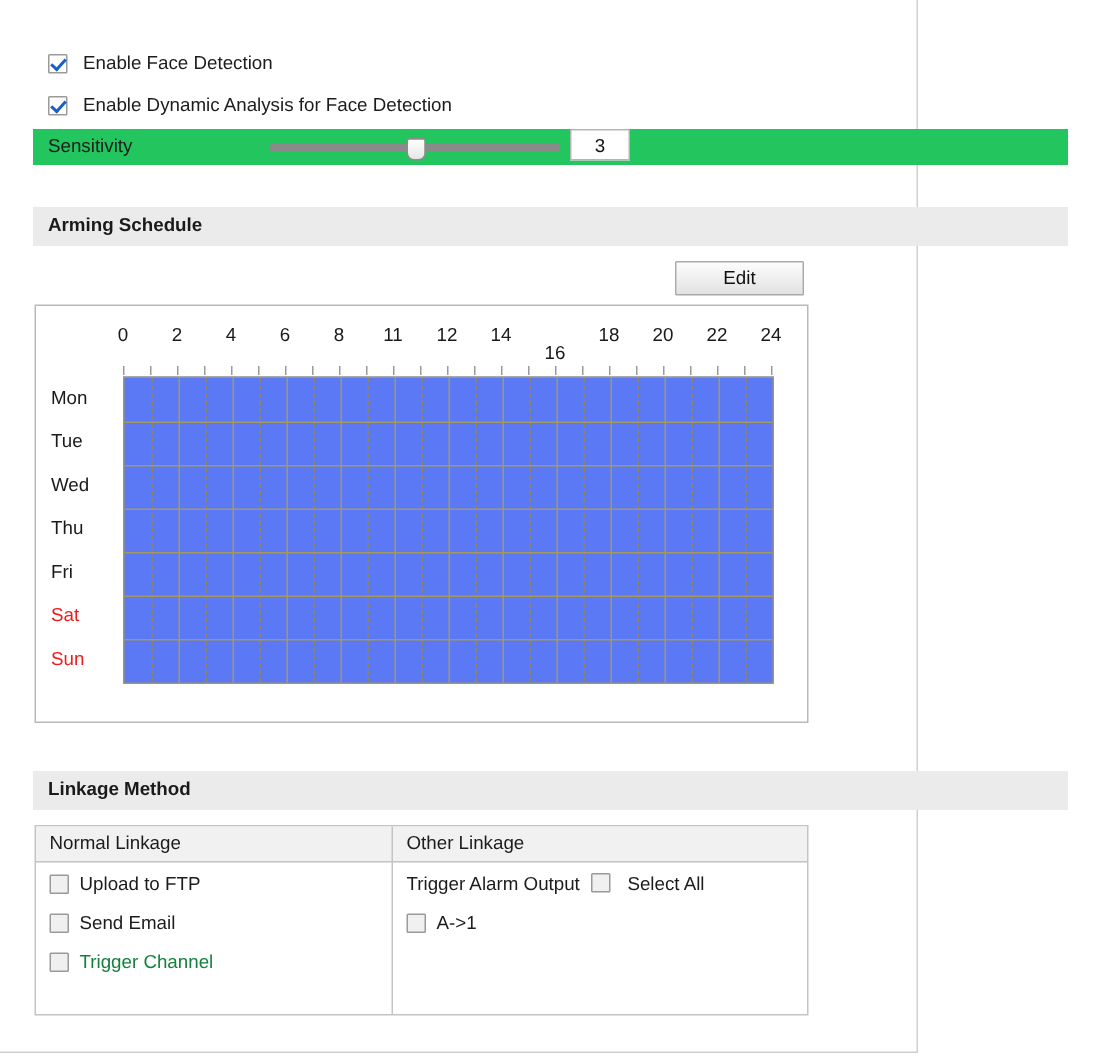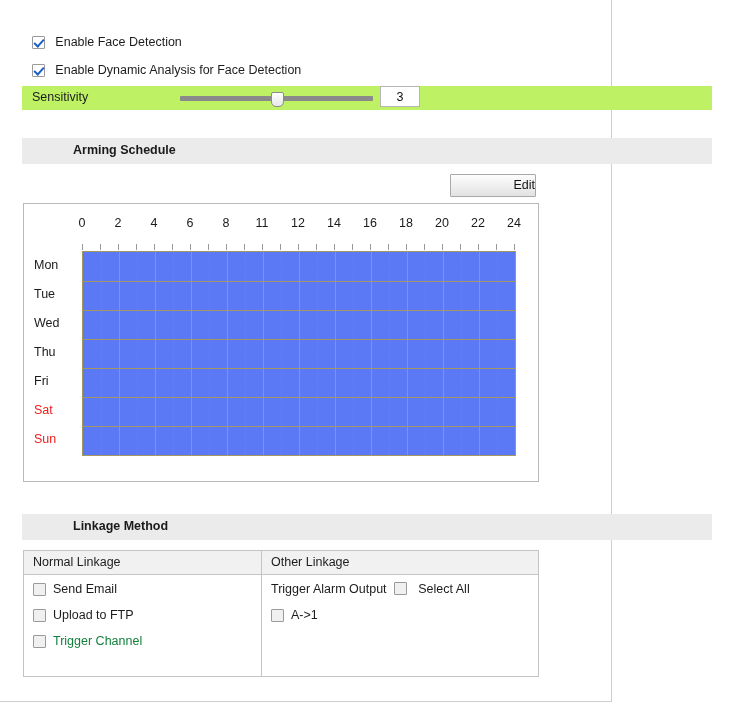--- a/index.html
+++ b/index.html
@@ -39,21 +39,21 @@
     border-width:0 2px 2px 0;
     transform:rotate(42deg);
   }
 
   .optrow{position:absolute;white-space:nowrap;}
   .optrow .lbl{margin-left:7px;font-size:12.5px;color:#1c1c1c;vertical-align:1px;}
 
   
   .sens-row{
     position:absolute;left:22px;top:86px;width:690px;height:24px;
-    background:#bef264;
+    background:#22c55e;
   }
   .sens-label{
     position:absolute;left:10px;top:4px;font-size:12.5px;color:#1c1c1c;
   }
   .slider{
     position:absolute;left:158px;top:10px;width:193px;height:5px;
   }
   .slider .track{
     position:absolute;left:0;top:0;width:100%;height:5px;
     background:#8a8a8a;border-radius:1px;
@@ -72,32 +72,32 @@
     box-sizing:border-box;
   }
 
   
   .sect{
     position:absolute;left:22px;width:690px;height:26px;
     background:#ebebeb;
   }
   .sect .txt{
     position:absolute;left:10px;top:5px;
-    font-size:12.5px;font-weight:bold;color:#1a1a1a;margin-left:41px;
+    font-size:12.5px;font-weight:bold;color:#1a1a1a;
   }
 
   
   .btn{
     position:absolute;
     width:86px;height:23px;
     border:1px solid #a9a9a9;
     background:linear-gradient(#fdfdfd,#e2e2e2);
     font-family:"Liberation Sans", sans-serif;
     font-size:12.5px;color:#111;
-    text-align:right;line-height:21px;
+    text-align:center;line-height:21px;
     box-sizing:border-box;
     border-radius:1px;
     cursor:pointer;
   }
 
   
   .sched-panel{
     position:absolute;left:23px;top:203px;width:516px;height:279px;
     border:1px solid #b9b9b9;
     box-sizing:border-box;background:#ffffff;
@@ -179,21 +179,21 @@
   <div class="sched-panel">
     <div class="hour-labels" id="hour-labels">
         <span style="left: 58px;">0</span>
         <span style="left: 94px;">2</span>
         <span style="left: 130px;">4</span>
         <span style="left: 166px;">6</span>
         <span style="left: 202px;">8</span>
         <span style="left: 238px;">11</span>
         <span style="left: 274px;">12</span>
         <span style="left: 310px;">14</span>
-        <span style="left: 346px;">16</span>
+        <span style="left: 346px; margin-top: 12px;">16</span>
         <span style="left: 382px;">18</span>
         <span style="left: 418px;">20</span>
         <span style="left: 454px;">22</span>
         <span style="left: 490px;">24</span>
       </div>
     <div class="ticks" id="hour-ticks" style="left:0;top:40px;">
         <i style="left: 58px;"></i>
         <i style="left: 76px;"></i>
         <i style="left: 94px;"></i>
         <i style="left: 112px;"></i>
@@ -266,22 +266,22 @@
   </div>
 
   <div class="link-table">
     <div class="link-head">
       <span class="h1">Normal Linkage</span>
       <span class="h2">Other Linkage</span>
     </div>
     <div class="vdivider"></div>
 
     <div class="link-col" id="normal-linkage-col" style="left:9px;top:31px;">
+        <div style="position: relative; height: 26px; white-space: nowrap;"><span class="cb"></span><span style="margin-left: 7px; font-size: 12.5px; color: rgb(28, 28, 28); vertical-align: 1px;">Upload to FTP</span></div>
         <div style="position: relative; height: 26px; white-space: nowrap;"><span class="cb"></span><span style="margin-left: 7px; font-size: 12.5px; color: rgb(28, 28, 28); vertical-align: 1px;">Send Email</span></div>
-        <div style="position: relative; height: 26px; white-space: nowrap;"><span class="cb"></span><span style="margin-left: 7px; font-size: 12.5px; color: rgb(28, 28, 28); vertical-align: 1px;">Upload to FTP</span></div>
         <div style="position: relative; height: 26px; white-space: nowrap;"><span class="cb"></span><span style="margin-left: 7px; font-size: 12.5px; color: #15803d; vertical-align: 1px;">Trigger Channel</span></div>
       </div>
 
     <div class="link-col" style="left:247px;top:31px;">
       <div style="position:relative;height:26px;white-space:nowrap;">
         <span style="font-size:12.5px;color:#1c1c1c;">Trigger Alarm Output</span>
         <span class="cb" style="margin-left:4px;"></span>
         <span style="font-size:12.5px;color:#1c1c1c;margin-left:8px;">Select All</span>
       </div>
       <div id="alarm-output-list">

